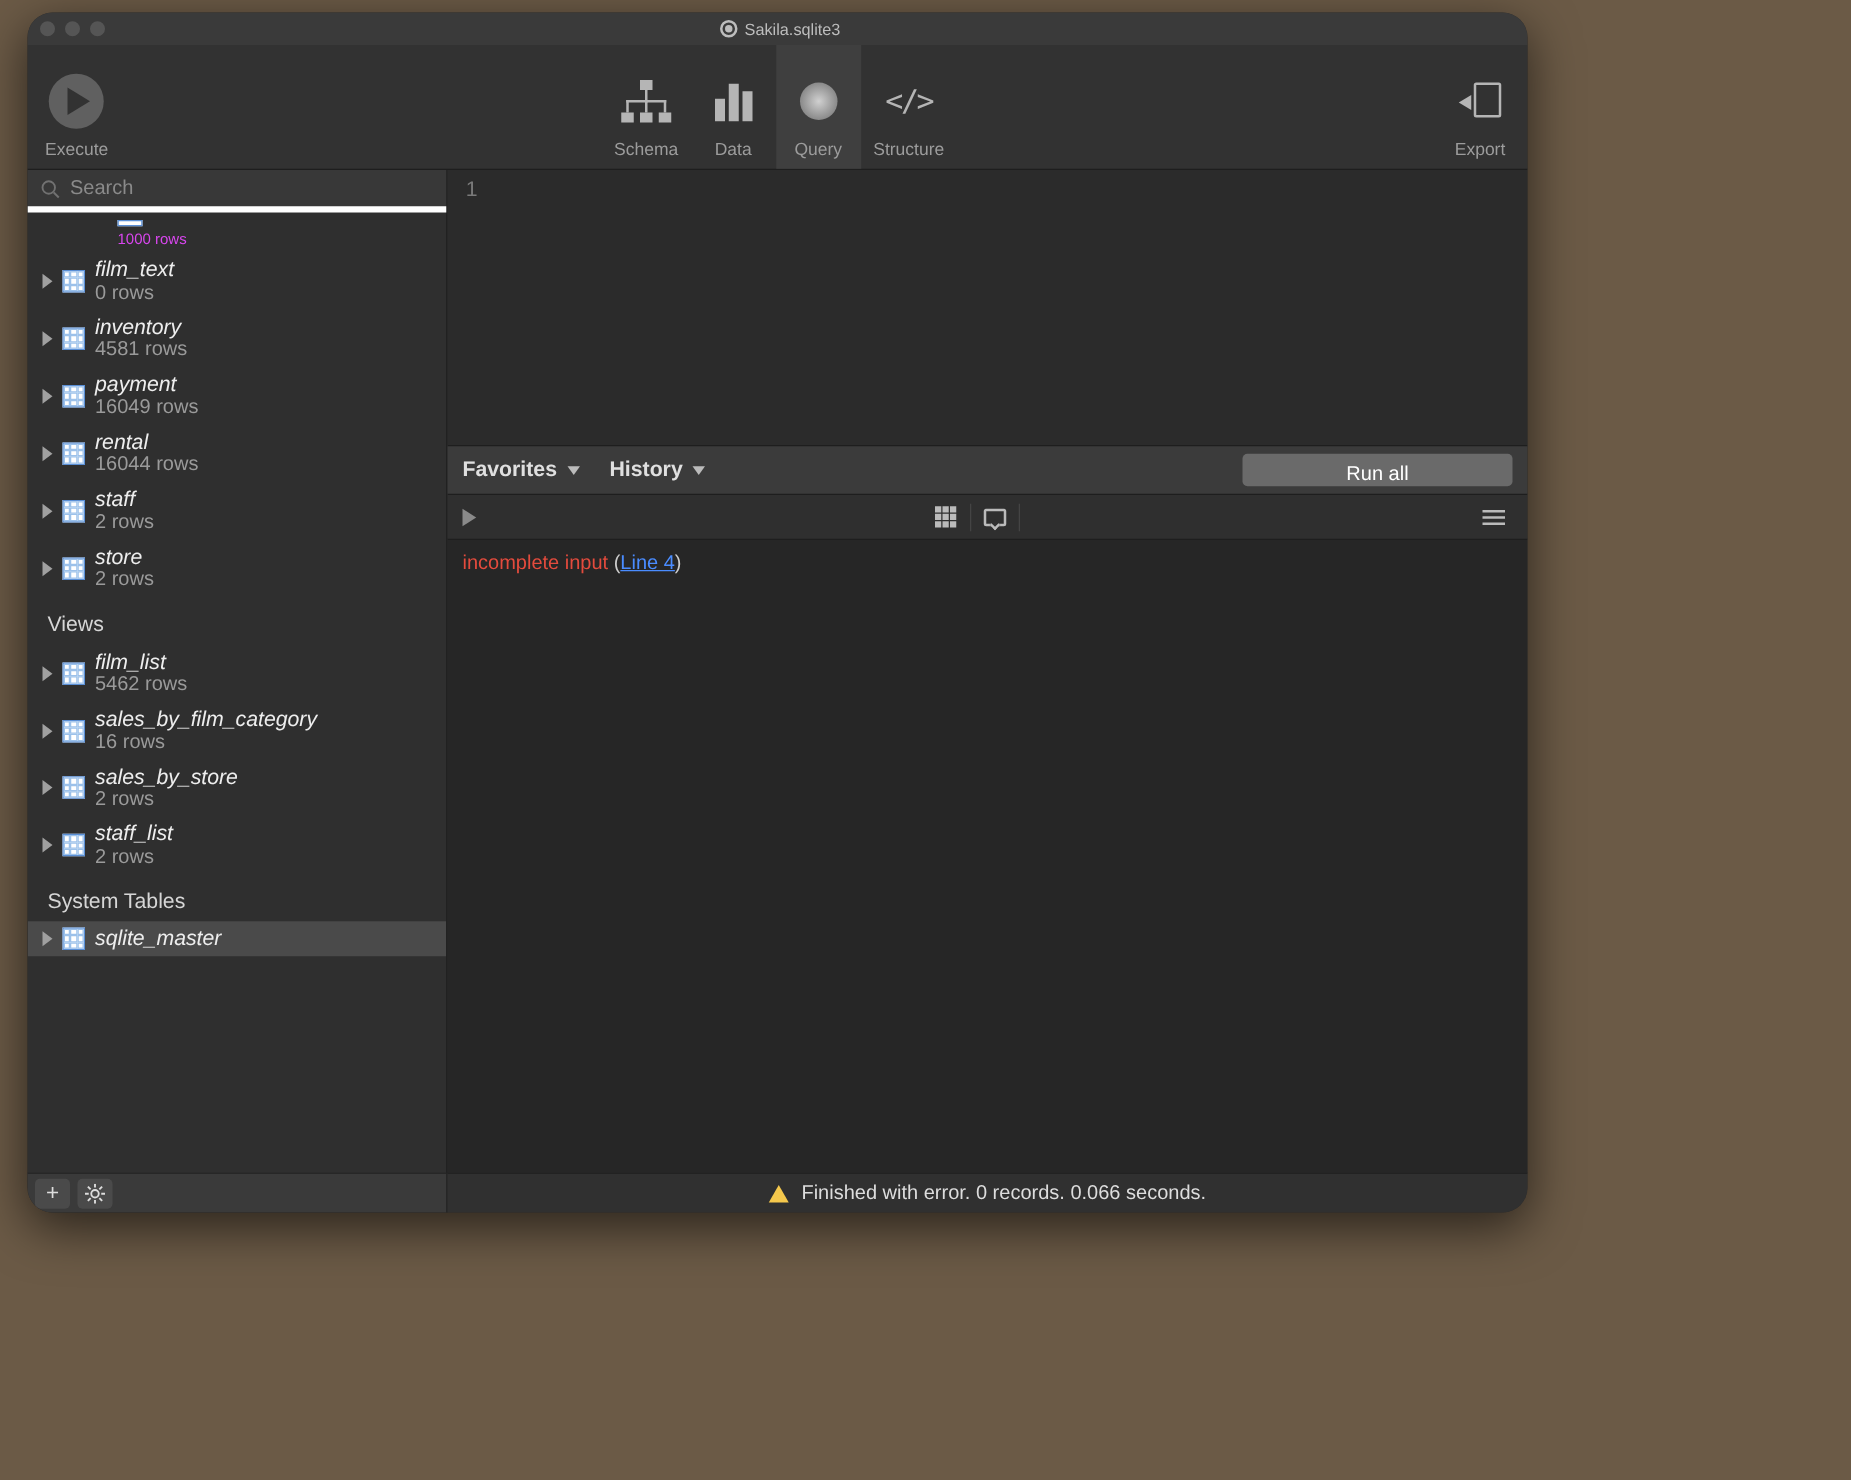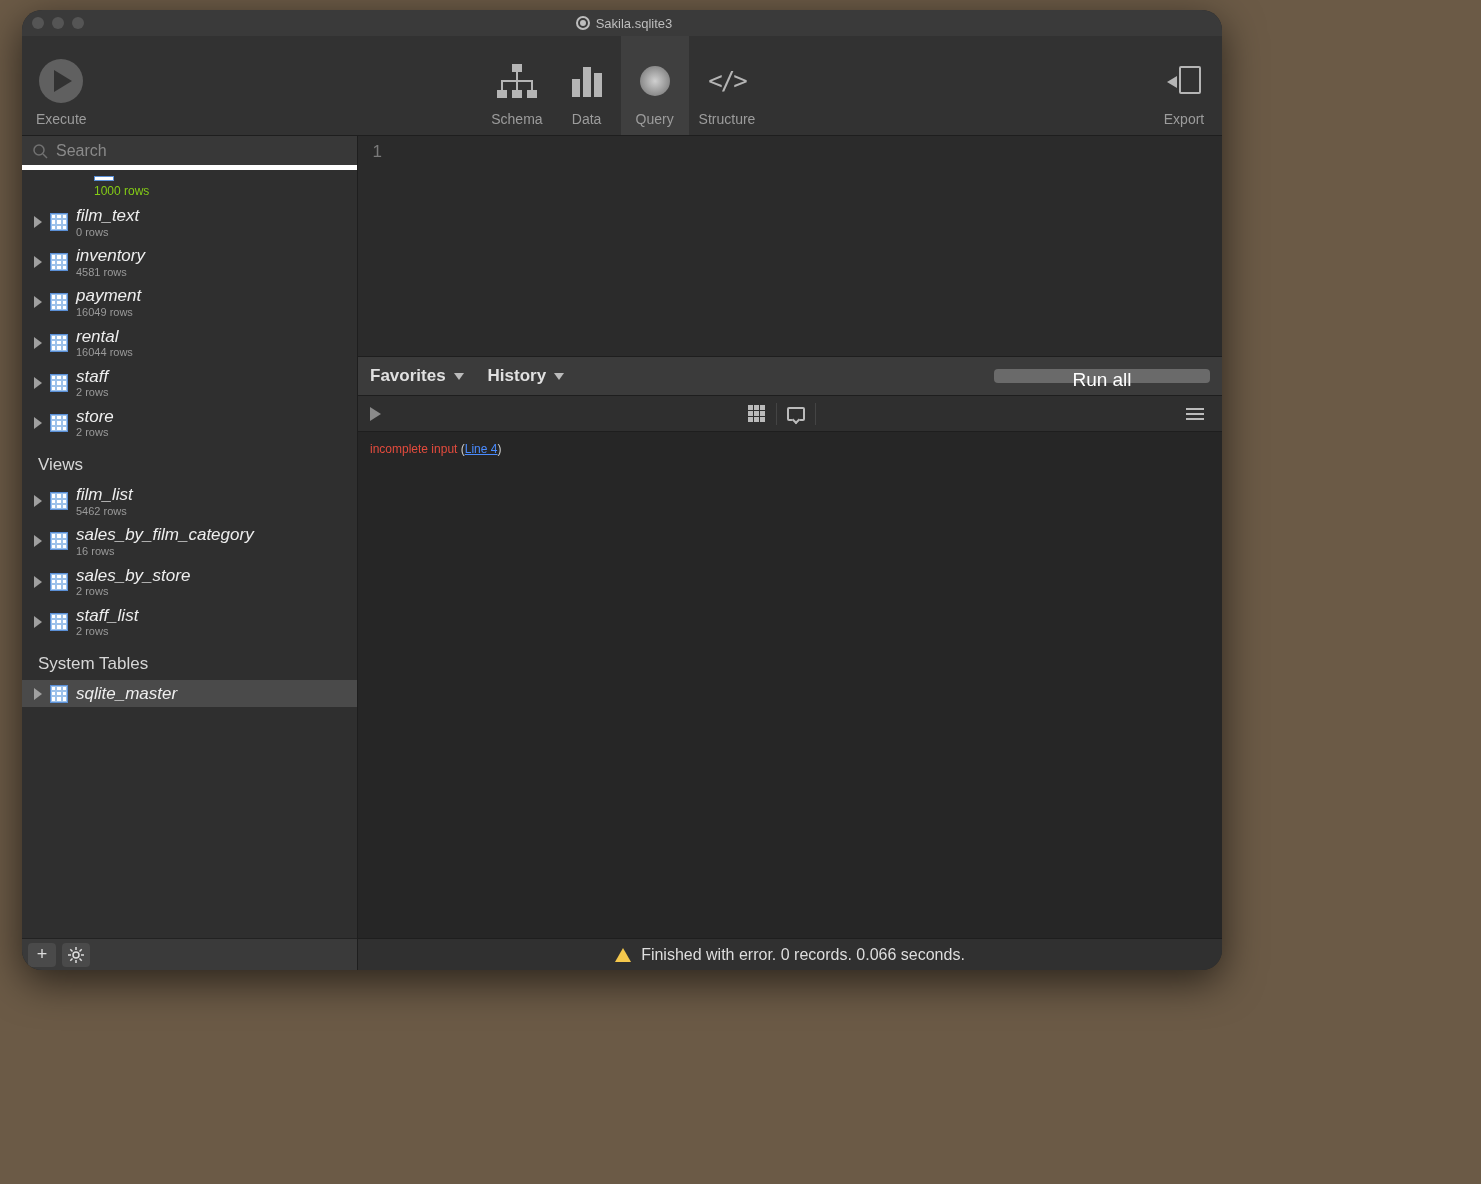--- a/index.html
+++ b/index.html
@@ -34,42 +34,42 @@
   .search input { flex:1; background:transparent; border:none; outline:none; color:#ddd; font-size:16px;}
   .search input::placeholder{color:#8a8a8a;}
   .tree { flex:1; overflow-y:auto; padding-bottom:4px;}
   .tree-row { display:flex; align-items:center; padding:4px 8px 4px 12px; gap:8px; color:#e6e6e6; cursor:default;}
   .tree-row.sel { background:#4a4a4a;}
   .tree-row .arrow { width:0;height:0;border-top:6px solid transparent;border-bottom:6px solid transparent;border-left:8px solid #a0a0a0;}
   .tree-row .tblicon { width:18px; height:18px; background:#fff; border:1px solid #5a8fd6; display:grid; grid-template-columns:1fr 1fr 1fr; grid-template-rows:1fr 1fr 1fr;}
   .tree-row .tblicon div{border:0.5px solid #9cc1ea;}
   .tree-row .txt { display:flex; flex-direction:column; line-height:1.15;}
   .tree-row .name { font-size:17px; color:#eee;font-style:italic;}
-  .tree-row .sub { font-size:11px; color:#9a9a9a;}
+  .tree-row .sub { font-size:16px; color:#9a9a9a;}
   .section-hdr { font-size:17px; color:#d6d6d6; padding:12px 12px 6px 16px;}
-  .fragment-sub { padding-left:72px; font-size:12px; color:#84cc16; margin-top:-2px; margin-bottom:4px;}
+  .fragment-sub { padding-left:72px; font-size:12px; color:#d946ef; margin-top:-2px; margin-bottom:4px;}
   .fragment-sq { position:absolute; left:72px; width:20px; height:5px; background:#fff; border:1px solid #5a8fd6; top:6px;}
   .frag-wrap{position:relative; height:16px;}
   .sidebar-footer { height:32px; background:#3a3a3a; display:flex; align-items:center; padding:0 6px; gap:6px; border-top:1px solid #222;}
   .sfbtn { width:28px; height:24px; background:#4a4a4a; border-radius:4px; display:flex; align-items:center; justify-content:center; color:#ddd; font-size:18px;}
   
   .rpanel { flex:1; display:flex; flex-direction:column; min-width:0;}
   .editor { height:220px; background:#2b2b2b; display:flex; font-family: Menlo, monospace; font-size:17px;}
   .gutter { width:30px; text-align:right; padding:6px 6px 0 0; color:#7a7a7a;}
   .midbar { height:40px; background:#3b3b3b; border-top:1px solid #1e1e1e; border-bottom:1px solid #1e1e1e; display:flex; align-items:center; padding:0 12px; gap:24px; color:#e0e0e0; font-size:17px; font-weight:600;}
   .midbar .dd { display:flex; align-items:center; gap:8px;}
   .chev { width:0;height:0;border-left:5px solid transparent;border-right:5px solid transparent;border-top:7px solid #bbb;}
   .midbar .spacer{flex:1;}
-  .runall { width:216px; height:14px; background:#6a6a6a; border-radius:4px; color:#fff; display:flex; align-items:flex-start; justify-content:center; font-size:19px; font-weight:500;}
+  .runall { width:216px; height:26px; background:#6a6a6a; border-radius:4px; color:#fff; display:flex; align-items:flex-end; justify-content:center; font-size:16px; font-weight:500;}
   .resbar { height:36px; background:#2f2f2f; border-bottom:1px solid #1e1e1e; display:flex; align-items:center; padding:0 12px;}
   .resbar .play { width:0;height:0;border-top:7px solid transparent;border-bottom:7px solid transparent;border-left:11px solid #8a8a8a;}
   .resbar .spacer{flex:1;}
   .resbar .ibtn { width:30px; height:26px; display:flex; align-items:center; justify-content:center; color:#bbb;}
   .resbar .sep { width:1px; height:22px; background:#444; margin:0 4px;}
-  .results { flex:1; background:#262626; padding:10px 12px; font-size:12px; color:#ccc;}
+  .results { flex:1; background:#262626; padding:10px 12px; font-size:16px; color:#ccc;}
   .results .err { color:#e34b3d;}
   .results .paren{color:#ccc;}
   .results a { color:#4a8cff; text-decoration:underline;}
   .statusbar { height:32px; background:#303030; border-top:1px solid #1e1e1e; display:flex; align-items:center; justify-content:center; gap:10px; color:#ddd; font-size:16px;}
   .warnico { width:0;height:0;border-left:8px solid transparent;border-right:8px solid transparent;border-bottom:14px solid #f5c84c; position:relative;}
   .hamb { display:flex; flex-direction:column; gap:3px;}
   .hamb span{display:block;width:18px;height:2px;background:#bbb;}
   .gridico { display:grid; grid-template-columns:repeat(3,5px); grid-template-rows:repeat(3,5px); gap:1px;}
   .gridico span{background:#bbb;}
   .chatico { width:18px;height:14px;border:2px solid #bbb;border-radius:2px;position:relative;}

